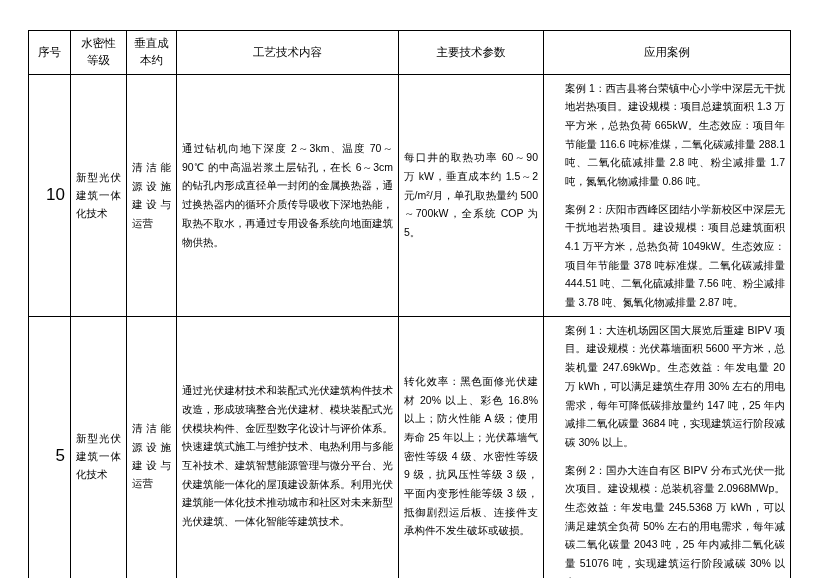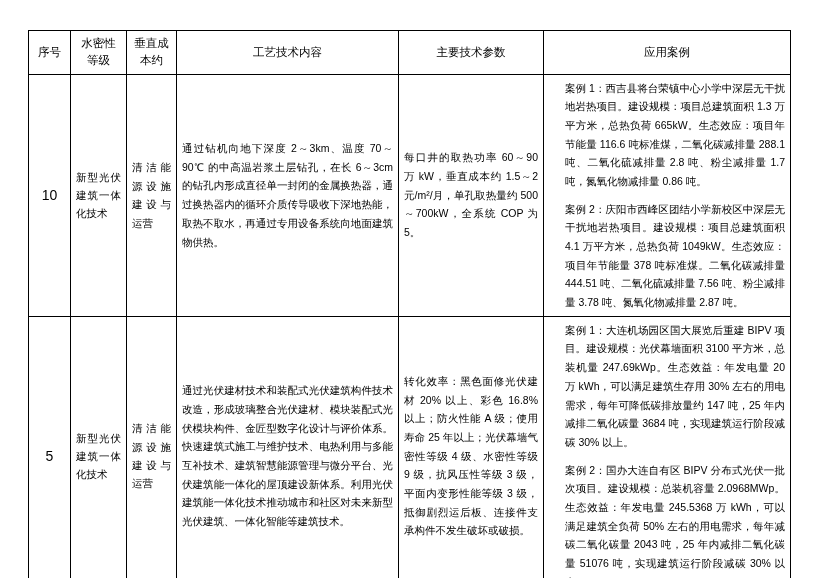--- a/index.html
+++ b/index.html
@@ -42,22 +42,22 @@
     height: 42px;
   }
   .col-seq   { width: 42px; }
   .col-name  { width: 56px; }
   .col-cat   { width: 50px; }
   .col-tech  { width: 222px; }
   .col-param { width: 145px; }
   .col-case  { width: 247px; }
 
   td.c-seq {
-    text-align: center;
-    font-size: 14px;
+    text-align: right;
+    font-size: 17px;
     vertical-align: middle;
   }
   td.c-name, td.c-cat {
     text-align: justify;
     text-align-last: left;
     font-size: 10.5px;
     line-height: 1.75;
     vertical-align: middle;
   }
   td.c-tech, td.c-param {
@@ -117,21 +117,21 @@
           <p>案例 2：庆阳市西峰区团结小学新校区中深层无干扰地岩热项目。建设规模：项目总建筑面积 4.1 万平方米，总热负荷 1049kW。生态效应：项目年节能量 378 吨标准煤。二氧化碳减排量 444.51 吨、二氧化硫减排量 7.56 吨、粉尘减排量 3.78 吨、氮氧化物减排量 2.87 吨。</p>
         </td>
       </tr>
       <tr class="row-11">
         <td class="c-seq">5</td>
         <td class="c-name">新型光伏建筑一体化技术</td>
         <td class="c-cat">清洁能源设施建设与运营</td>
         <td class="c-tech">通过光伏建材技术和装配式光伏建筑构件技术改造，形成玻璃整合光伏建材、模块装配式光伏模块构件、金匠型数字化设计与评价体系。快速建筑式施工与维护技术、电热利用与多能互补技术、建筑智慧能源管理与微分平台、光伏建筑能一体化的屋顶建设新体系。利用光伏建筑能一体化技术推动城市和社区对未来新型光伏建筑、一体化智能等建筑技术。</td>
         <td class="c-param">转化效率：黑色面修光伏建材 20% 以上、彩色 16.8% 以上；防火性能 A 级；使用寿命 25 年以上；光伏幕墙气密性等级 4 级、水密性等级 9 级，抗风压性等级 3 级，平面内变形性能等级 3 级，抵御剧烈运后板、连接件支承构件不发生破坏或破损。</td>
         <td class="c-case">
-          <p>案例 1：大连机场园区国大展览后重建 BIPV 项目。建设规模：光伏幕墙面积 3100 平方米，总装机量 247.69kWp。生态效益：年发电量 20 万 kWh，可以满足建筑生存用 30% 左右的用电需求，每年可降低碳排放量约 147 吨，25 年内减排二氧化碳量 3684 吨，实现建筑运行阶段减碳 30% 以上。</p>
+          <p>案例 1：大连机场园区国大展览后重建 BIPV 项目。建设规模：光伏幕墙面积 5600 平方米，总装机量 247.69kWp。生态效益：年发电量 20 万 kWh，可以满足建筑生存用 30% 左右的用电需求，每年可降低碳排放量约 147 吨，25 年内减排二氧化碳量 3684 吨，实现建筑运行阶段减碳 30% 以上。</p>
           <p>案例 2：国办大连自有区 BIPV 分布式光伏一批次项目。建设规模：总装机容量 2.0968MWp。生态效益：年发电量 245.5368 万 kWh，可以满足建筑全负荷 50% 左右的用电需求，每年减碳二氧化碳量 2043 吨，25 年内减排二氧化碳量 51076 吨，实现建筑运行阶段减碳 30% 以上。</p>
         </td>
       </tr>
       <tr class="row-12">
         <td class="c-seq">12</td>
         <td class="c-name">基于构网型储能的纯新能源电力系统构建及示范运行关键技术</td>
         <td class="c-cat">能源安全保障与高效运行</td>
         <td class="c-tech">通过采用构网型技术，设计合理的安全稳定控制和分系统电压控制，提升具备支撑能新能源电力系统全周期稳定运行的能量平衡及频率电压安全稳定一体化控制系统。构网型储能容量配置，实现线能新能源电力系统并网同无系统并接，定管及各先其机动冲击了相安稳定性，提升渗压比例新能源消纳能力。</td>
         <td class="c-param">构网储能经路孔范围 1～25，构网储能功率指令响应时间 30ms，系统频率偏差 Δf&lt;0.01Hz，暂降低压快速控制器响应速度&lt;100ms。</td>
         <td class="c-case">

